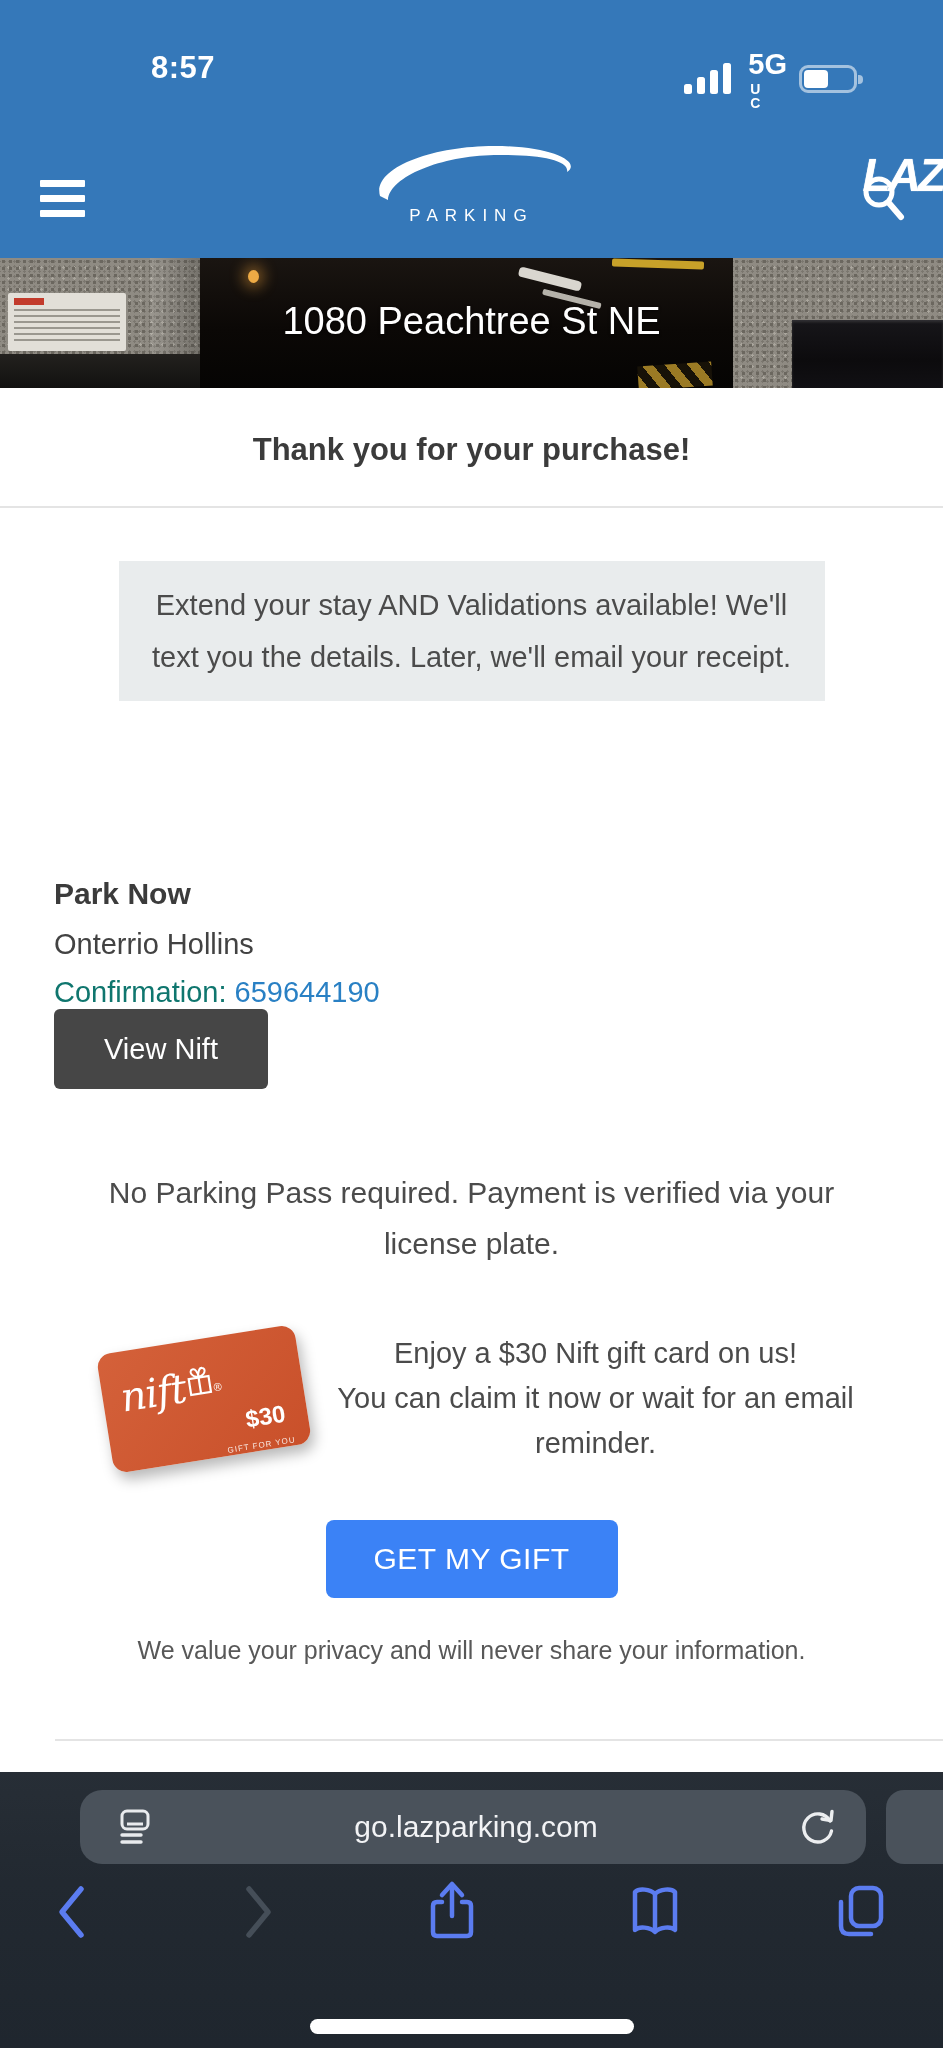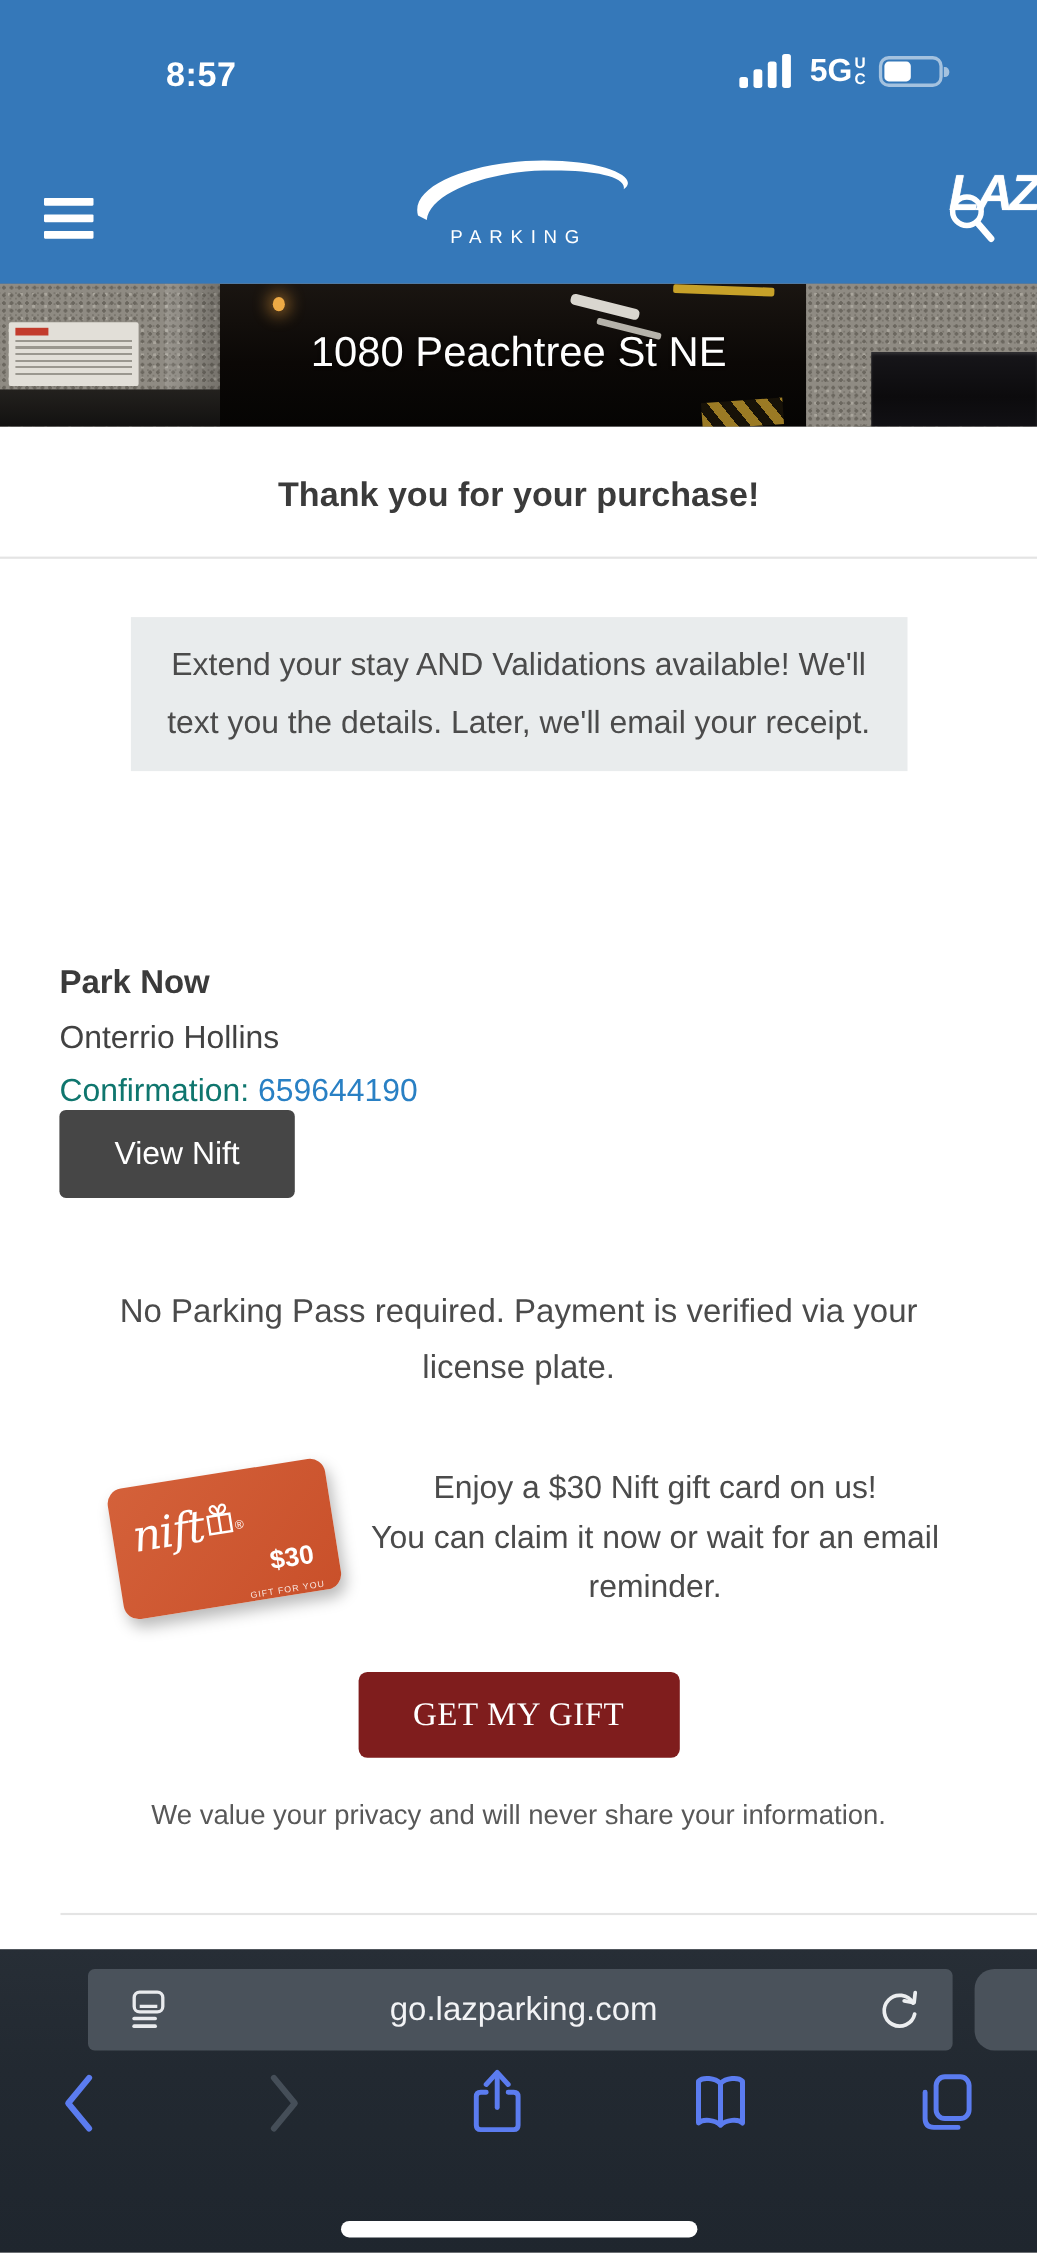--- a/index.html
+++ b/index.html
@@ -5,21 +5,21 @@
   * { box-sizing: border-box; margin: 0; padding: 0; }
   html,body { width: 943px; }
   body { font-family: "Liberation Sans", sans-serif; background: #000; }
   .phone { position: relative; width: 943px; height: 2048px; overflow: hidden; background: #fff; }
 
   
   .header { position: absolute; top: 0; left: 0; width: 943px; height: 258px; background: #3578b9; }
   .time { position: absolute; left: 138px; top: 50px; width: 90px; text-align: center;
           color: #fff; font-size: 31px; font-weight: 700; letter-spacing: 0.5px; }
   .status-right { position: absolute; right: 78px; top: 48px; display: flex; align-items: center; gap: 12px; }
-  .net-badge { display: flex; align-items: flex-start; color: #fff; }
+  .net-badge { display: flex; align-items: flex-start; color: #fff; flex-direction: column; }
   .net-main { font-size: 29px; font-weight: 600; }
   .net-sub { display: flex; flex-direction: column; margin-left: 2px; margin-top: 1px; }
   .net-sub span { font-size: 14px; font-weight: 700; line-height: 14px; }
   .battery { position: relative; width: 66px; height: 32px; }
   .battery .shell { position: absolute; left: 0; top: 2px; width: 58px; height: 28px;
       border: 3px solid rgba(255,255,255,0.55); border-radius: 9px; }
   .battery .tip { position: absolute; right: 2px; top: 12px; width: 5px; height: 9px;
       background: rgba(255,255,255,0.55); border-radius: 0 4px 4px 0; }
   .battery .fill { position: absolute; left: 5px; top: 7px; width: 24px; height: 18px; background: #fff; border-radius: 4px; }
 
@@ -94,30 +94,30 @@
       background: linear-gradient(135deg, #d4613a 0%, #c9502a 100%); border-radius: 14px;
       transform: rotate(-9deg); box-shadow: 3px 8px 14px rgba(0,0,0,0.28);
       position: relative; color: #fff; }
   .nift-logo-row { position: absolute; left: 18px; top: 26px; display: flex; align-items: flex-start; }
   .nift-word { font-family: "DejaVu Serif", serif; font-style: italic; font-size: 40px; line-height: 40px; letter-spacing: -1px; }
   .nift-reg { font-size: 11px; margin-top: 2px; }
   .nift-amount { position: absolute; right: 22px; top: 64px; font-size: 24px; font-weight: 700; }
   .nift-tagline { position: absolute; right: 16px; top: 92px; font-size: 8px; letter-spacing: 1px; opacity: 0.85; }
 
   .get-gift { clear: both; display: block; margin: 54px auto 0; width: 292px; height: 78px;
-      background: #7f1d1d; border: none; border-radius: 8px; color: #fff; font-size: 30px;
-      font-family: Liberation Serif, serif; letter-spacing: 0.5px; cursor: pointer; }
+      background: #3b82f6; border: none; border-radius: 8px; color: #fff; font-size: 30px;
+      font-family: Liberation Sans, sans-serif; letter-spacing: 0.5px; cursor: pointer; }
   .privacy { margin-top: 38px; text-align: center; font-size: 25px; color: #585858; }
   .divider2 { margin: 74px 0 0 55px; border-top: 2px solid #e4e4e4; }
 
   
   .safari { position: absolute; top: 1772px; left: 0; width: 943px; height: 276px;
       background: linear-gradient(180deg, #272e36 0%, #222931 40%, #1f262e 100%); }
   .url-pill { position: absolute; left: 80px; top: 18px; width: 786px; height: 74px;
-      background: #4a525b; border-radius: 6px; display: flex; align-items: center; cursor: pointer; }
+      background: #4a525b; border-radius: 22px; display: flex; align-items: center; cursor: pointer; }
   .reader-btn { margin-left: 36px; display: flex; cursor: pointer; }
   .url-text { flex: 1; text-align: center; color: #f2f3f5; font-size: 30px; }
   .reload-btn { margin-right: 28px; display: flex; cursor: pointer; }
   .side-pill { position: absolute; left: 886px; top: 18px; width: 90px; height: 74px;
       background: #4a525b; border-radius: 18px; }
   .toolbar { position: absolute; left: 0; top: 108px; width: 943px; padding: 0 54px;
       display: flex; justify-content: space-between; align-items: center; }
   .tool { cursor: pointer; display: flex; }
   .home-indicator { position: absolute; left: 310px; bottom: 14px; width: 324px; height: 15px;
       border-radius: 8px; background: #fff; }

